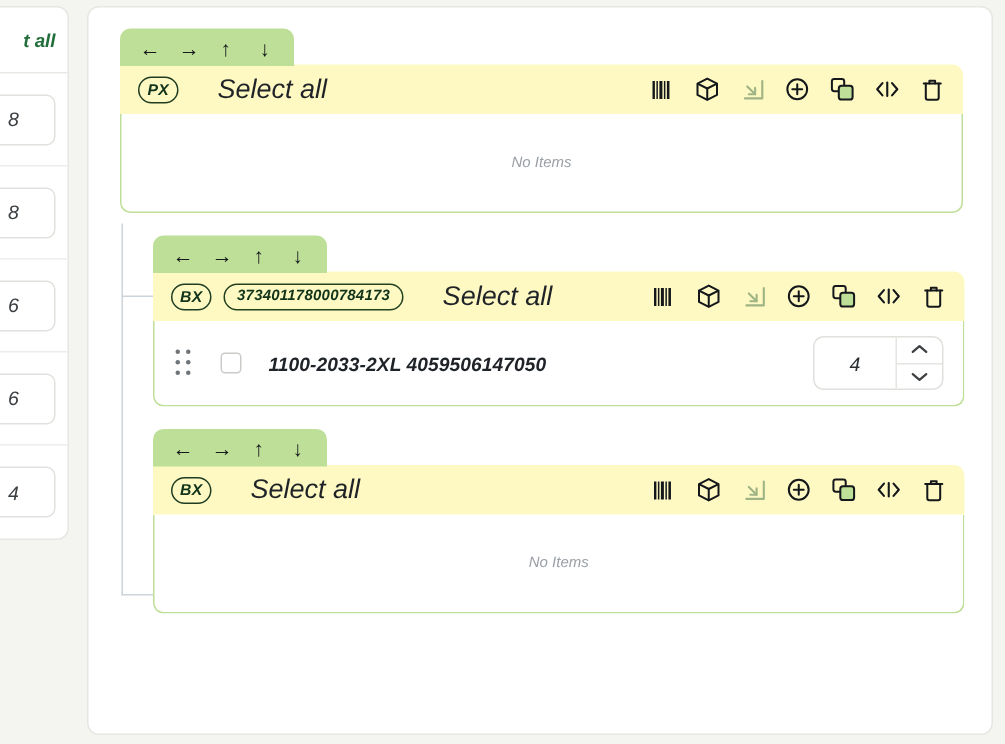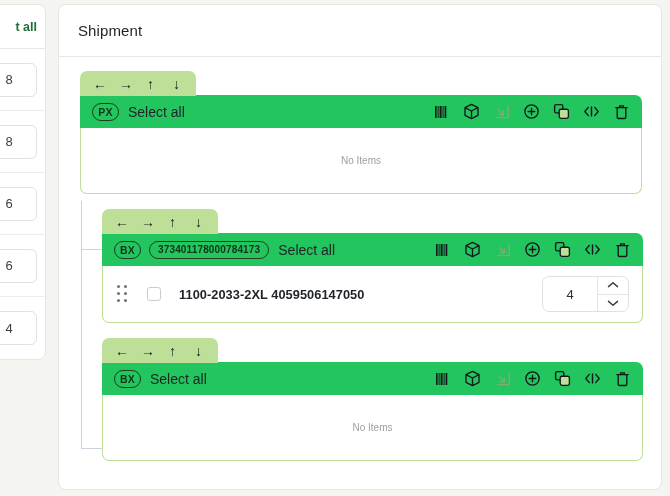--- a/index.html
+++ b/index.html
@@ -2,21 +2,21 @@
 <html><head>
 <meta charset="utf-8">
 <style>
   html,body{margin:0;padding:0;}
   body{
     width:670px;height:496px;overflow:hidden;
     background:#f4f5f1;
     font-family:"Liberation Sans","DejaVu Sans",sans-serif;
     -webkit-font-smoothing:antialiased;
   }
-  .app{position:relative;width:534px;height:496px;}
+  .app{position:relative;width:534px;height:496px;font-style:italic;}
 
   
   .left-panel{
     position:absolute;left:-46px;top:4px;width:92px;
     background:#ffffff;border:1px solid #e6e7e3;border-radius:8px;
     box-sizing:border-box;
   }
   .lp-head{
     height:44px;display:flex;align-items:center;justify-content:flex-end;
     padding:0 8px;box-sizing:border-box;
@@ -57,38 +57,38 @@
     display:inline-flex;align-items:center;gap:15px;
     height:25px;padding:0 14px 0 13px;
     background:#bedf97;border-radius:7px 7px 0 0;
     position:relative;z-index:2;
   }
   .group-tab .arw{
     font-size:14px;line-height:1;color:#15181c;font-weight:700;
     display:inline-block;width:11px;text-align:center;
   }
   .group-head{
-    height:33px;background:#22c55e;border-radius:0 7px 0 0;
+    height:33px;background:#fef9c3;border-radius:0 7px 0 0;
     display:flex;align-items:center;padding:0 12px 0 12px;
     box-sizing:border-box;margin-top:-1px;position:relative;z-index:1;
   }
   .badge{
     border:1.4px solid #1f3d22;border-radius:11px;
     height:18px;min-width:27px;padding:0 5px;box-sizing:border-box;
     display:inline-flex;align-items:center;justify-content:center;
     font-size:10.5px;font-weight:700;color:#12341a;letter-spacing:.2px;
   }
   .barcode-pill{
     border:1.2px solid #23401f;border-radius:11px;
     height:18px;padding:0 8px;box-sizing:border-box;margin-left:8px;
     display:inline-flex;align-items:center;
     font-size:10px;font-weight:700;color:#12341a;letter-spacing:.15px;
   }
   .select-all{
-    margin-left:9px;font-size:14px;color:#1f2328;white-space:nowrap;
+    margin-left:26px;font-size:18px;color:#1f2328;white-space:nowrap;
   }
   .tools{margin-left:auto;display:flex;align-items:center;gap:13px;}
   .tools .tool{
     width:17px;height:17px;display:inline-flex;align-items:center;
     justify-content:center;color:#14181b;
   }
   .tools .tool.disabled{color:#8fa87a;opacity:.85;}
   .tools .tool svg{display:block;}
 
   .group-body{
@@ -168,23 +168,20 @@
     <div class="lp-row">
       <div class="lp-box">6</div>
     </div>
     <div class="lp-row">
       <div class="lp-box">4</div>
     </div>
   </div>
 
   <div class="main-card">
 
-    <div class="main-head">
-      <div class="title">Shipment</div>
-    </div>
 
     <div class="main-body">
 
       <div class="tree" style="top:144px;height:248px;"></div>
       <div class="tree-h" style="left:22px;top:192px;width:21px;"></div>
       <div class="tree-h" style="left:22px;top:391px;width:21px;"></div>
 
       <div class="group lvl0 w0">
         <div class="group-tab">
           <span class="arw">←</span>

